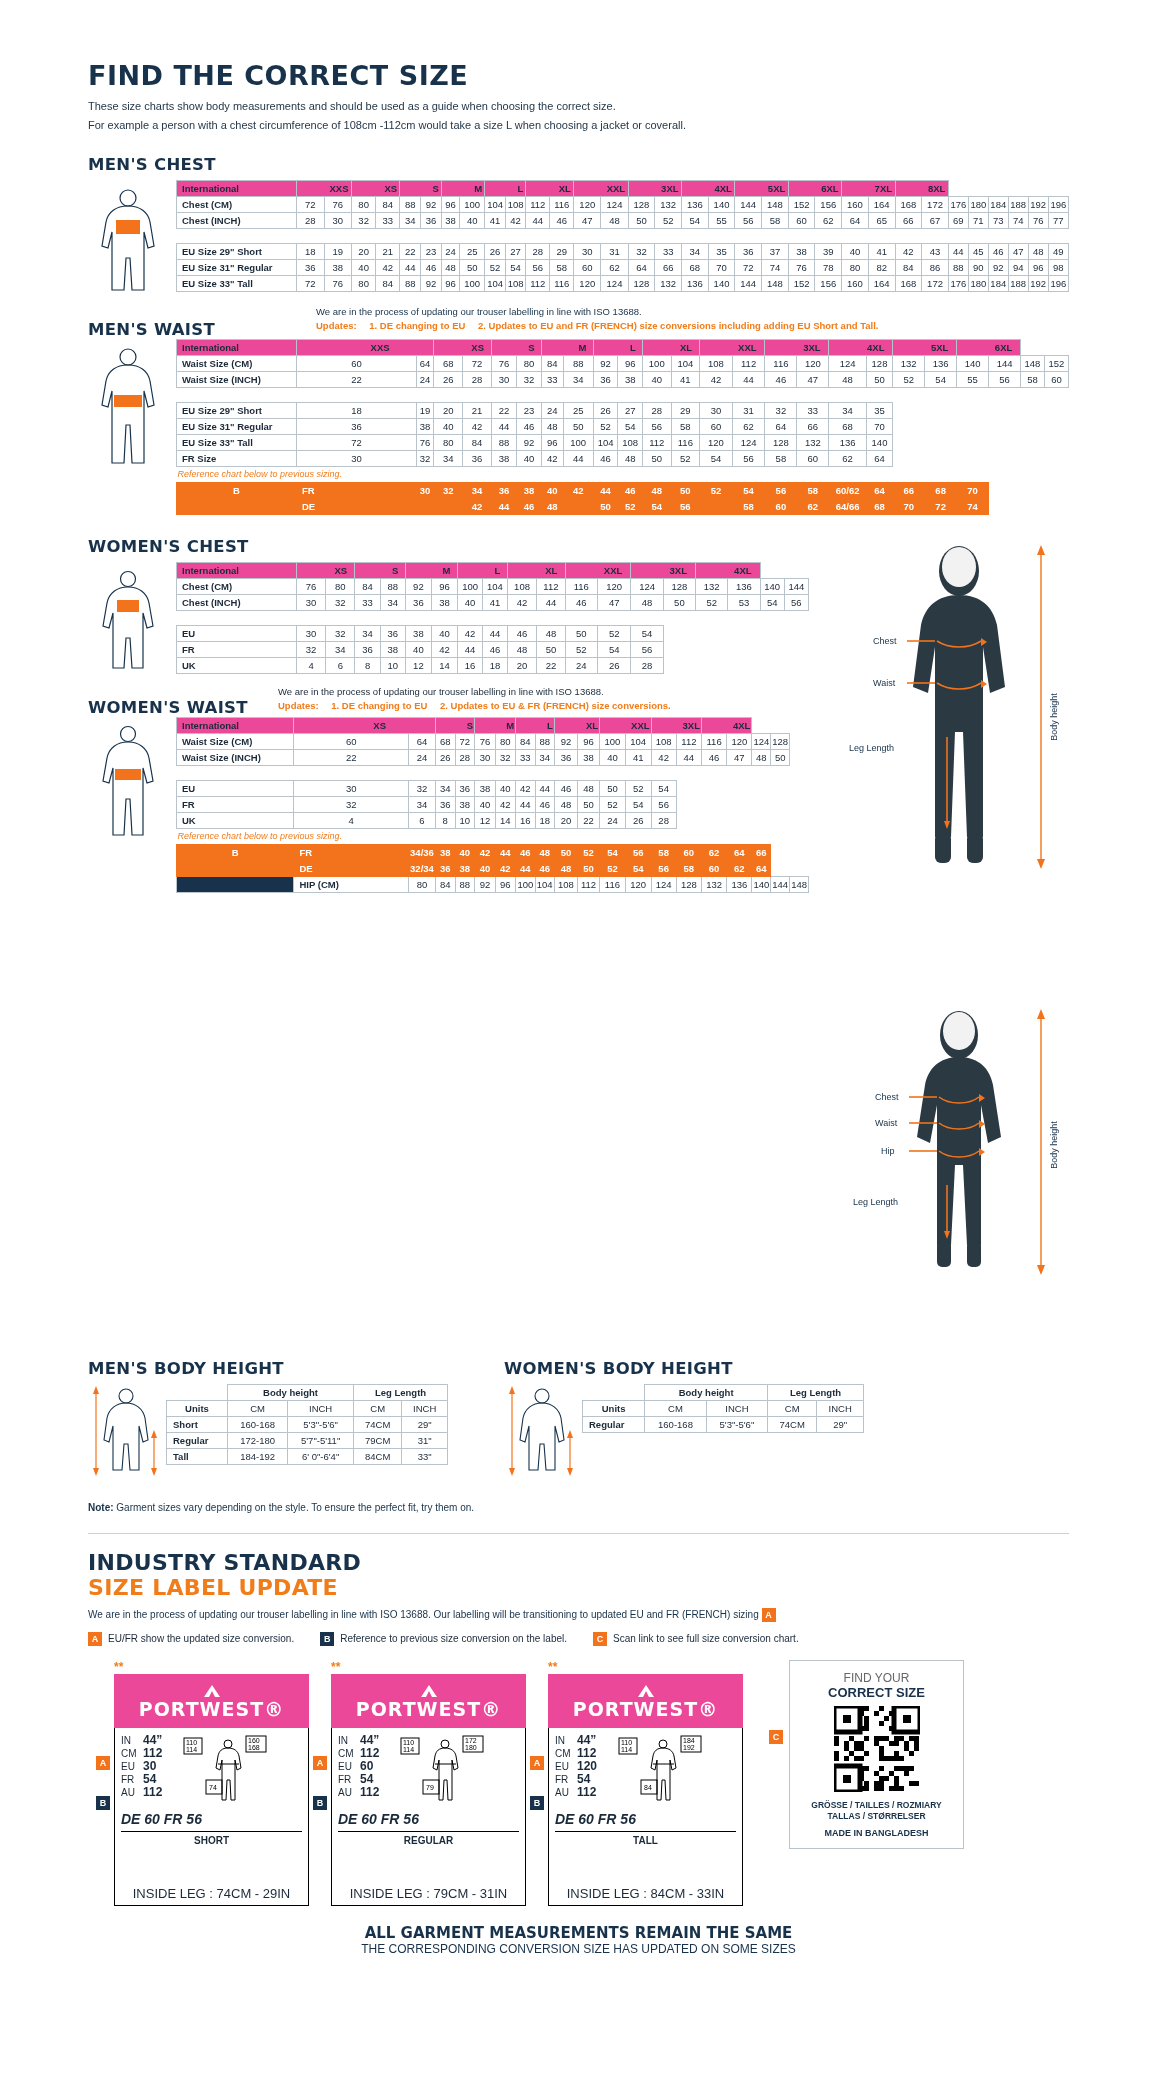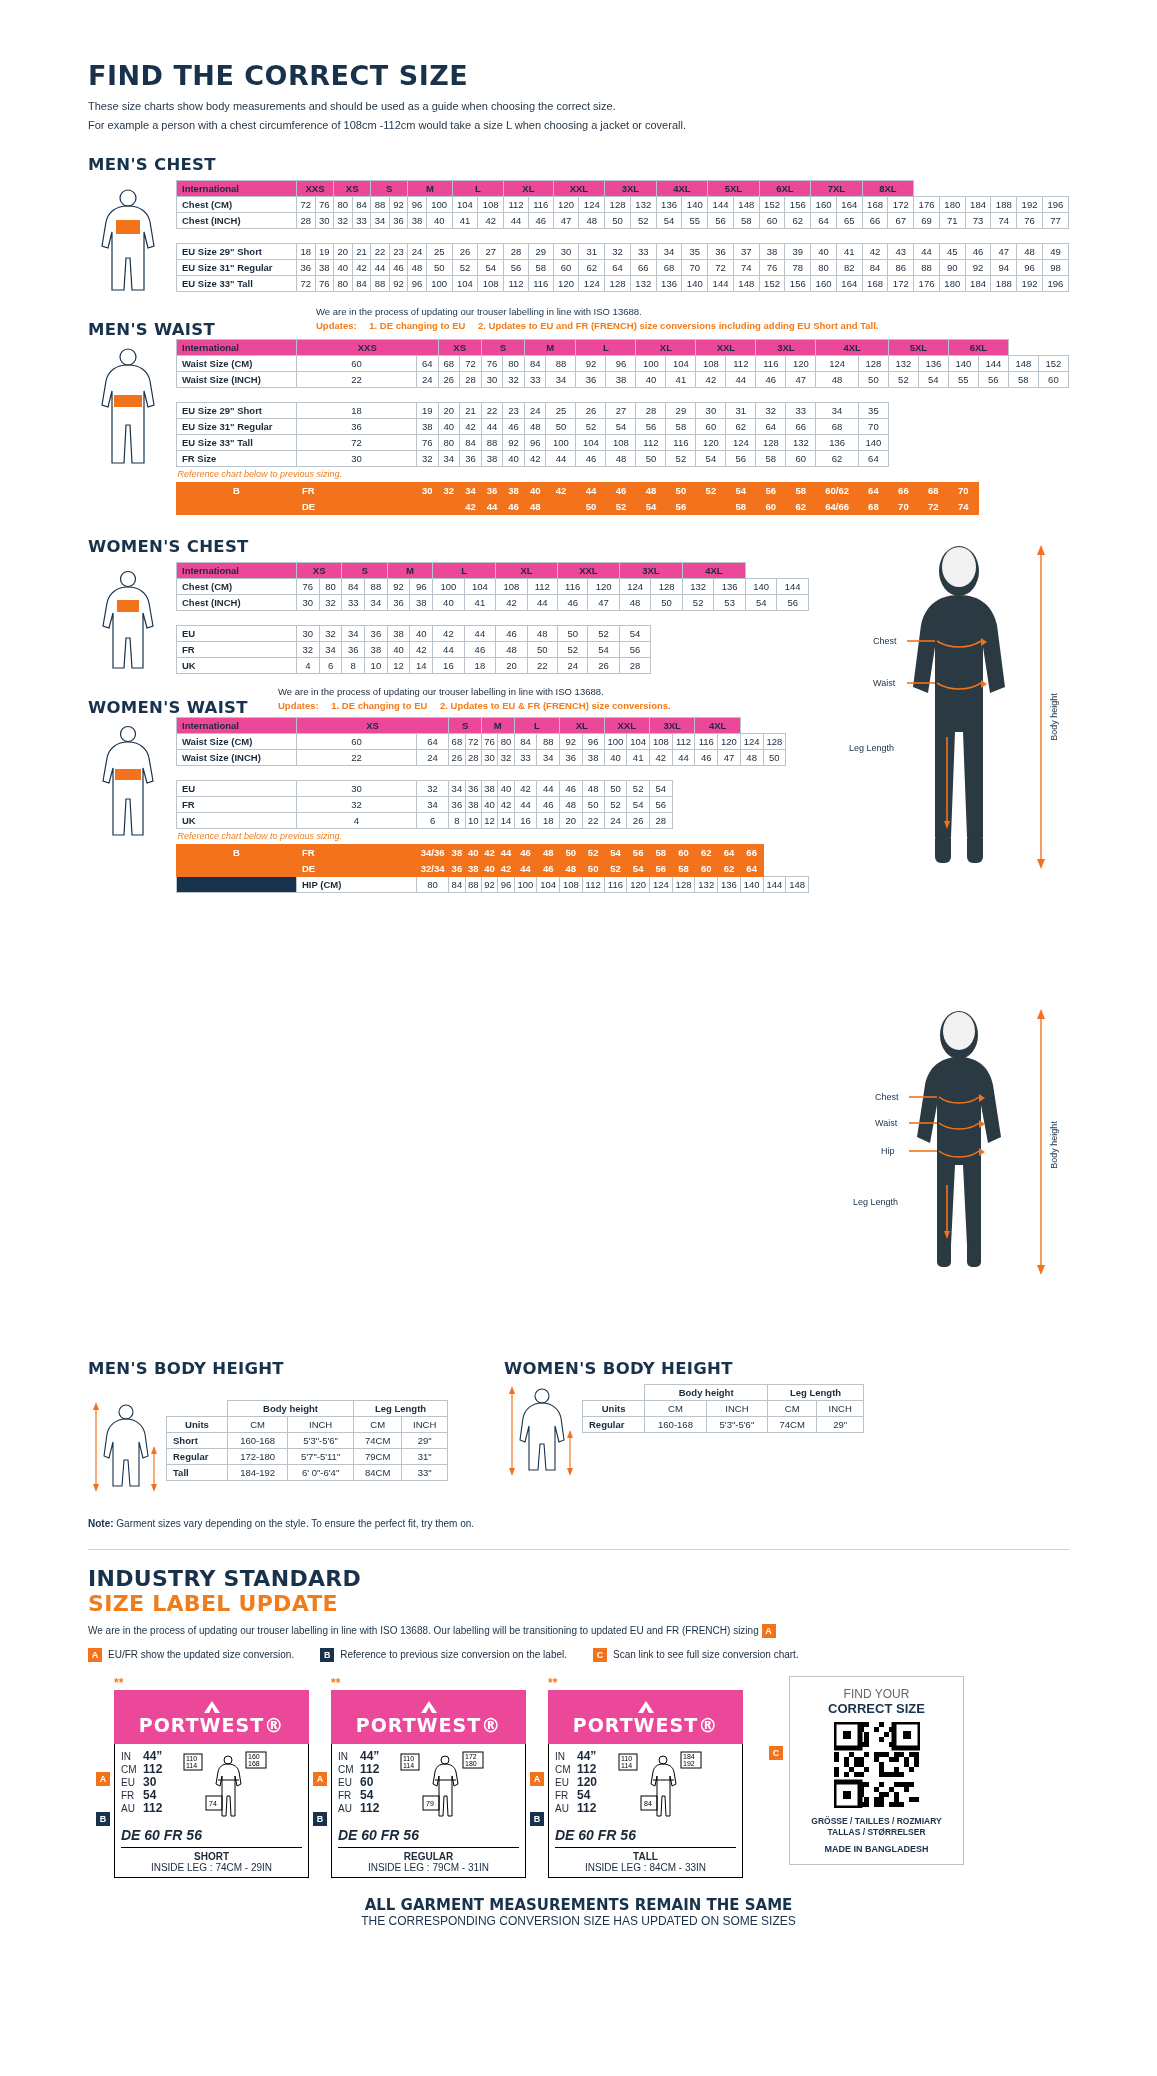--- a/index.html
+++ b/index.html
@@ -51,21 +51,21 @@
     line-height:11px;
   }
   table.sz td.lab {
     text-align:left;
     padding-left:5px;
     font-weight:bold;
     width:120px;
   }
   table.sz td.labn { text-align:left; padding-left:5px; width:120px; }
   table.sz tr.head td { font-weight:bold; background:#ec4899; }
-  table.sz td.grp { font-weight:bold; }
+  table.sz td.grp { font-weight:bold;padding-left:31px; }
   .spacer td { border:none !important; height:6px; }
   .noborder td { border:none !important; }
   .note-orange { color:#f07d1a; font-size:9.5px; }
   .upd {
     font-size:9.5px;
     color:#17324a;
     margin:3px 0 2px 0;
   }
   .upd b.o { color:#f07d1a; }
 
@@ -114,21 +114,21 @@
   .labels { display:flex; gap:22px; align-items:flex-start; }
   .labelcard { width:195px; position:relative; }
   .lblhdr { background:#ec4899; color:#fff; text-align:center; padding:10px 0 8px 0; }
   .lblhdr .brand { font-size:19px; font-weight:bold; letter-spacing:1px; font-family:"DejaVu Sans", sans-serif;}
   .lblbody { border:1px solid #000; border-top:none; padding:6px 6px 4px 6px; }
   .lblgrid { display:flex; }
   .lblcodes { font-size:10px; line-height:13px; }
   .lblcodes b { font-size:12px; }
   .lblfoot { text-align:center; border-top:1px solid #000; margin-top:4px; padding-top:3px;}
   .lblfoot .sz { font-weight:bold; font-size:10px; }
-  .lblfoot .leg { font-size:10px; }
+  .lblfoot .leg { font-size:13px;margin-top:40px; }
   .prevrow { font-style:italic; font-size:14px; font-weight:bold; margin-top:3px;}
   .stars { color:#f07d1a; font-weight:bold; font-size:12px; }
   .sidebadge { position:absolute; left:-18px; background:#f2731b; color:#fff; font-weight:bold;
      font-size:9px; width:14px; height:14px; line-height:14px; text-align:center;}
   .sidebadge.b { background:#17324a; }
 
   .qrcard { width:175px; border:1px solid #b9c3cc; text-align:center; padding:10px 8px; }
   .qrcard .t1 { font-size:12px; color:#666; }
   .qrcard .t2 { font-size:13px; font-weight:bold; color:#17324a; margin-bottom:6px;}
   .qrcard .t3 { font-size:8.5px; font-weight:bold; color:#17324a; line-height:11px; margin-top:6px;}
@@ -1002,21 +1002,21 @@
             <polygon points="212,4 208,14 216,14"></polygon>
             <polygon points="212,270 208,260 216,260"></polygon>
           </g>
           <text class="mlabel" x="228" y="140" transform="rotate(-90 228,140)" text-anchor="middle">Body height</text>
         </svg>
       </div>
     </div>
 
     <div style="display:flex; gap:56px; margin-top:22px;">
       <div style="width:360px;">
-        <div class="sect-title" style="margin-bottom:22px;">MEN'S BODY HEIGHT</div>
+        <div class="sect-title" style="margin-bottom:6px;">MEN'S BODY HEIGHT</div>
         <div style="display:flex;">
           <div style="width:78px;">
             <svg width="76" height="92" viewBox="0 0 76 92">
               <g stroke="#17324a" fill="none" stroke-width="1.1">
                 <circle cx="38" cy="12" r="7"></circle>
                 <path d="M38 19 C28 19 21 25 19 34 L16 56 L21 58 L25 42 L25 86 L34 86 L36 60 L40 60 L42 86 L51 86 L51 42 L55 58 L60 56 L57 34 C55 25 48 19 38 19Z"></path>
               </g>
               <g stroke="#f2731b" stroke-width="1.2" fill="none">
                   <path d="M8 6 L8 88"></path>
                   <path d="M66 50 L66 88"></path>

